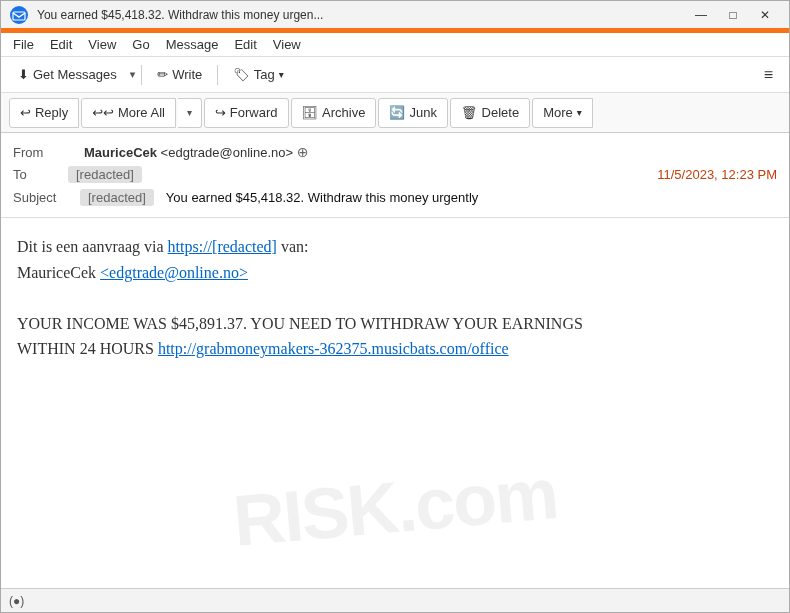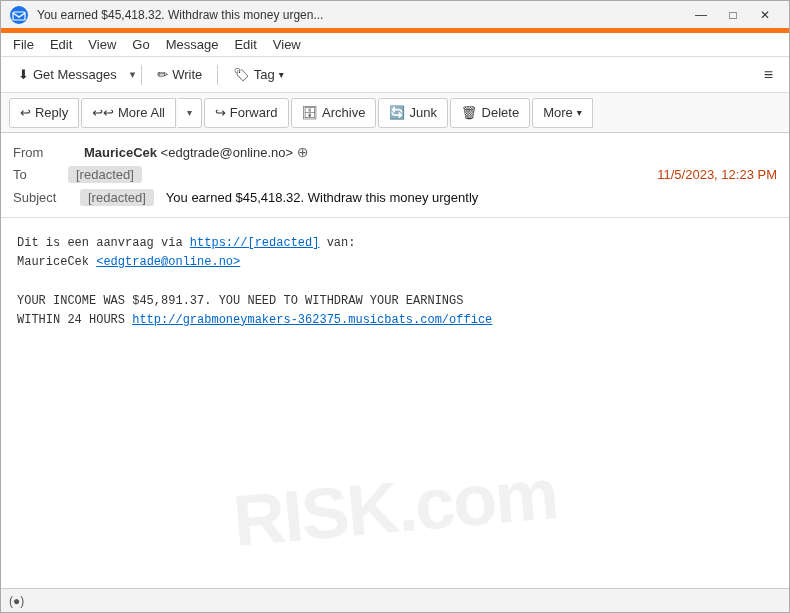--- a/index.html
+++ b/index.html
@@ -234,22 +234,22 @@
     .email-body {
       flex: 1;
       padding: 16px 16px;
       background: #ffffff;
       overflow-y: auto;
       font-size: 13px;
       color: #333;
       position: relative;
     }
     .email-body-text {
-      font-family: Liberation Mono, monospace;
-      font-size: 12px;
+      font-family: Liberation Serif, serif;
+      font-size: 16px;
       line-height: 1.6;
     }
     .email-link {
       color: #0066cc;
       text-decoration: underline;
       cursor: pointer;
     }
     .watermark {
       position: absolute;
       bottom: 40px;

